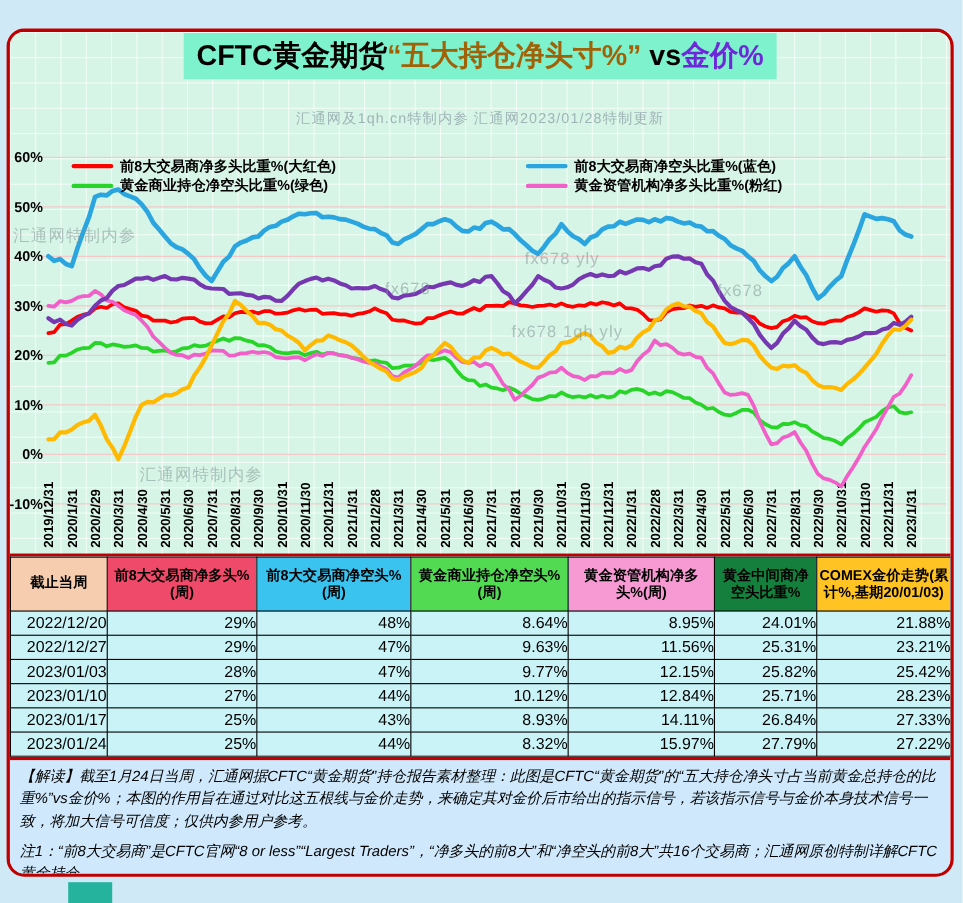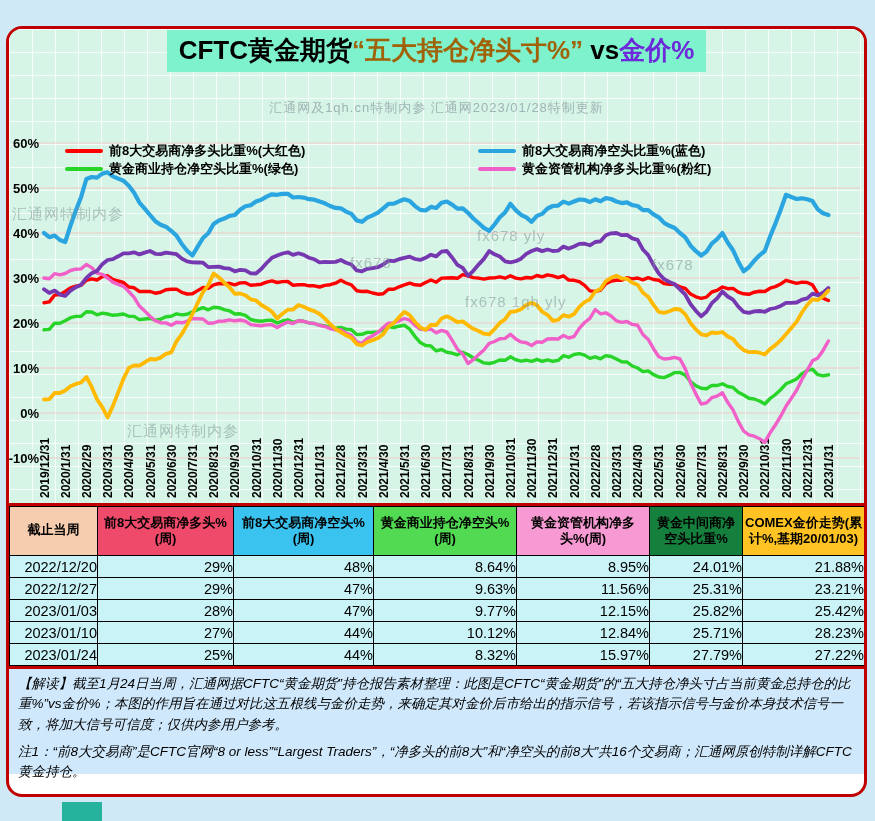--- a/index.html
+++ b/index.html
@@ -197,20 +197,29 @@
             <tr>
               <td>2023/01/10</td>
               <td>27%</td>
               <td>44%</td>
               <td>10.12%</td>
               <td>12.84%</td>
               <td>25.71%</td>
               <td>28.23%</td>
             </tr>
             <tr>
+              <td>2023/01/17</td>
+              <td>25%</td>
+              <td>43%</td>
+              <td>8.93%</td>
+              <td>14.11%</td>
+              <td>26.84%</td>
+              <td>27.33%</td>
+            </tr>
+            <tr>
               <td>2023/01/24</td>
               <td>25%</td>
               <td>44%</td>
               <td>8.32%</td>
               <td>15.97%</td>
               <td>27.79%</td>
               <td>27.22%</td>
             </tr>
           </tbody>
       </table>

